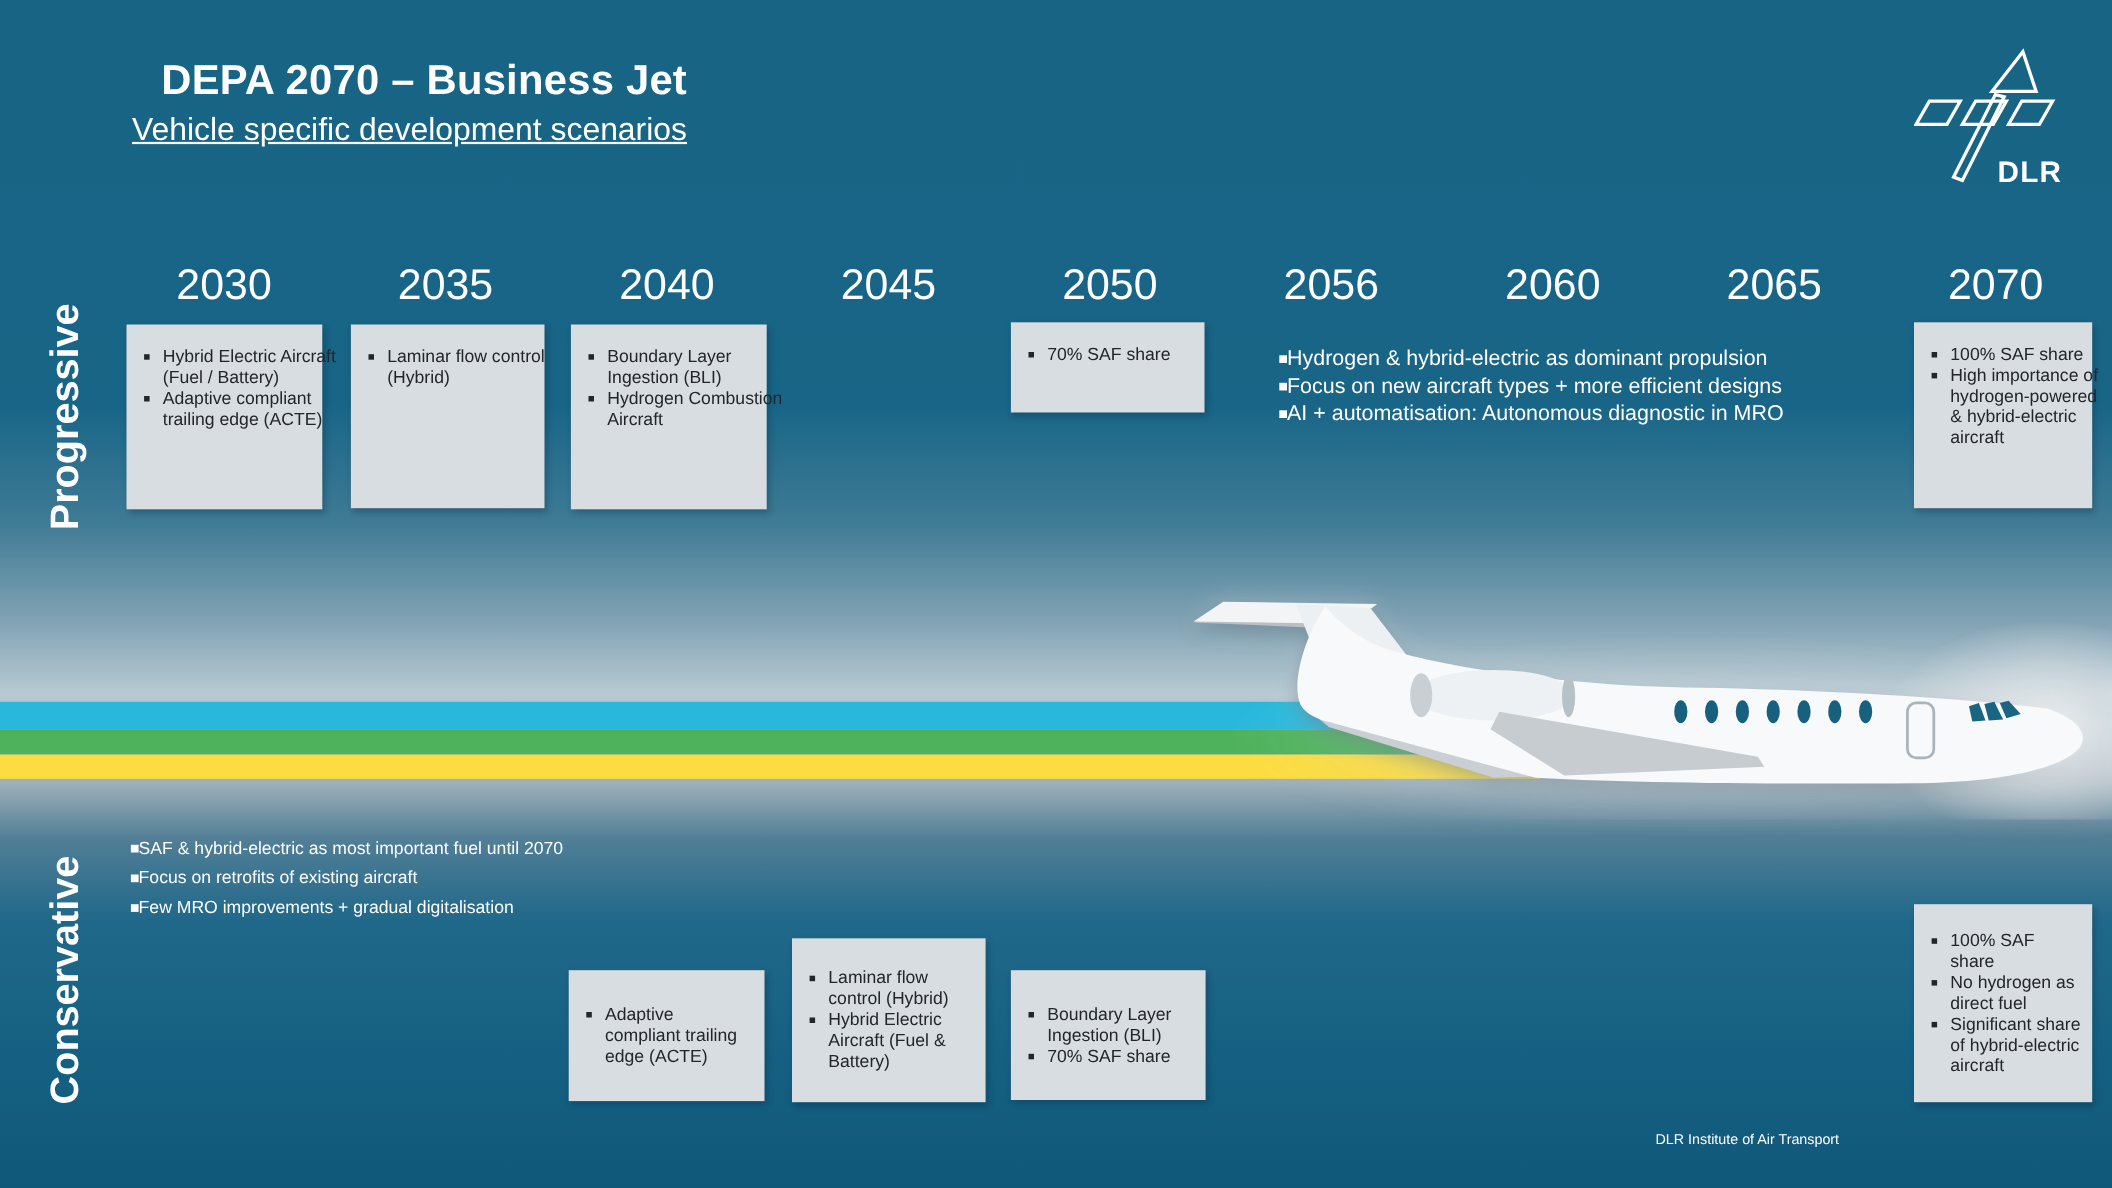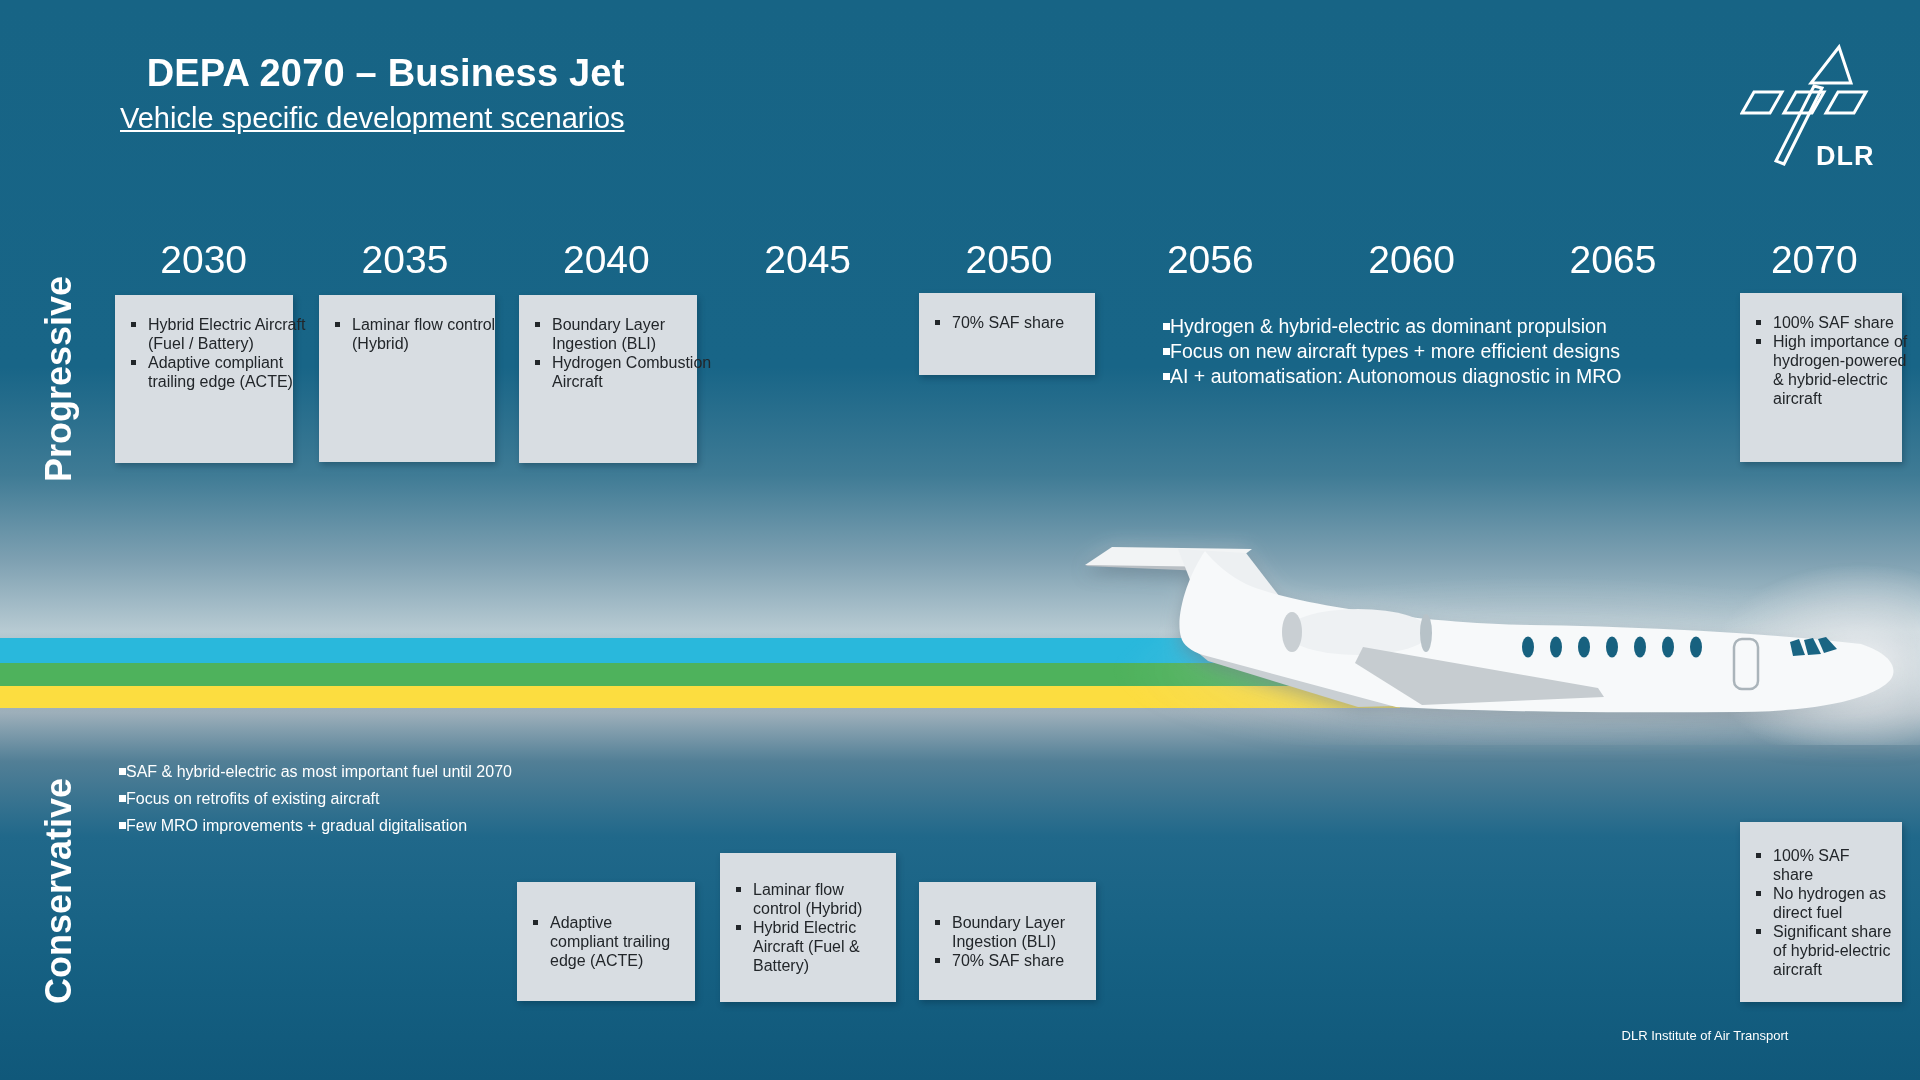--- a/index.html
+++ b/index.html
@@ -39,21 +39,21 @@
   .wlist li{display:flex;}
   .wlist .sq{width:7px;height:7px;background:#fff;flex:none;}
   .wlist-prog{left:1163px;top:314px;width:540px;font-size:19.5px;line-height:25px;}
   .wlist-prog .sq{margin-top:9px;}
   .wlist-cons{left:119px;top:758px;width:640px;font-size:16px;line-height:27px;}
   .wlist-cons .sq{margin-top:10px;}
 
   .jet{position:absolute;left:1060px;top:535px;z-index:2;
        filter:drop-shadow(0 6px 9px rgba(20,50,70,.35)) drop-shadow(0 0 10px rgba(255,255,255,.35));}
 
-  .footer{position:absolute;right:15px;top:1028px;width:400px;text-align:center;
+  .footer{position:absolute;right:15px;top:1028px;width:400px;text-align:left;
           font-size:13px;color:#fff;z-index:3;}
 </style>
 </head>
 <body>
 
 <div class="slide">
   <div class="bg"></div>
 
   <div class="stripe stripe-cyan" style="background:#29b8dc"></div>
   <div class="stripe stripe-green" style="background:#4eb25c"></div>

